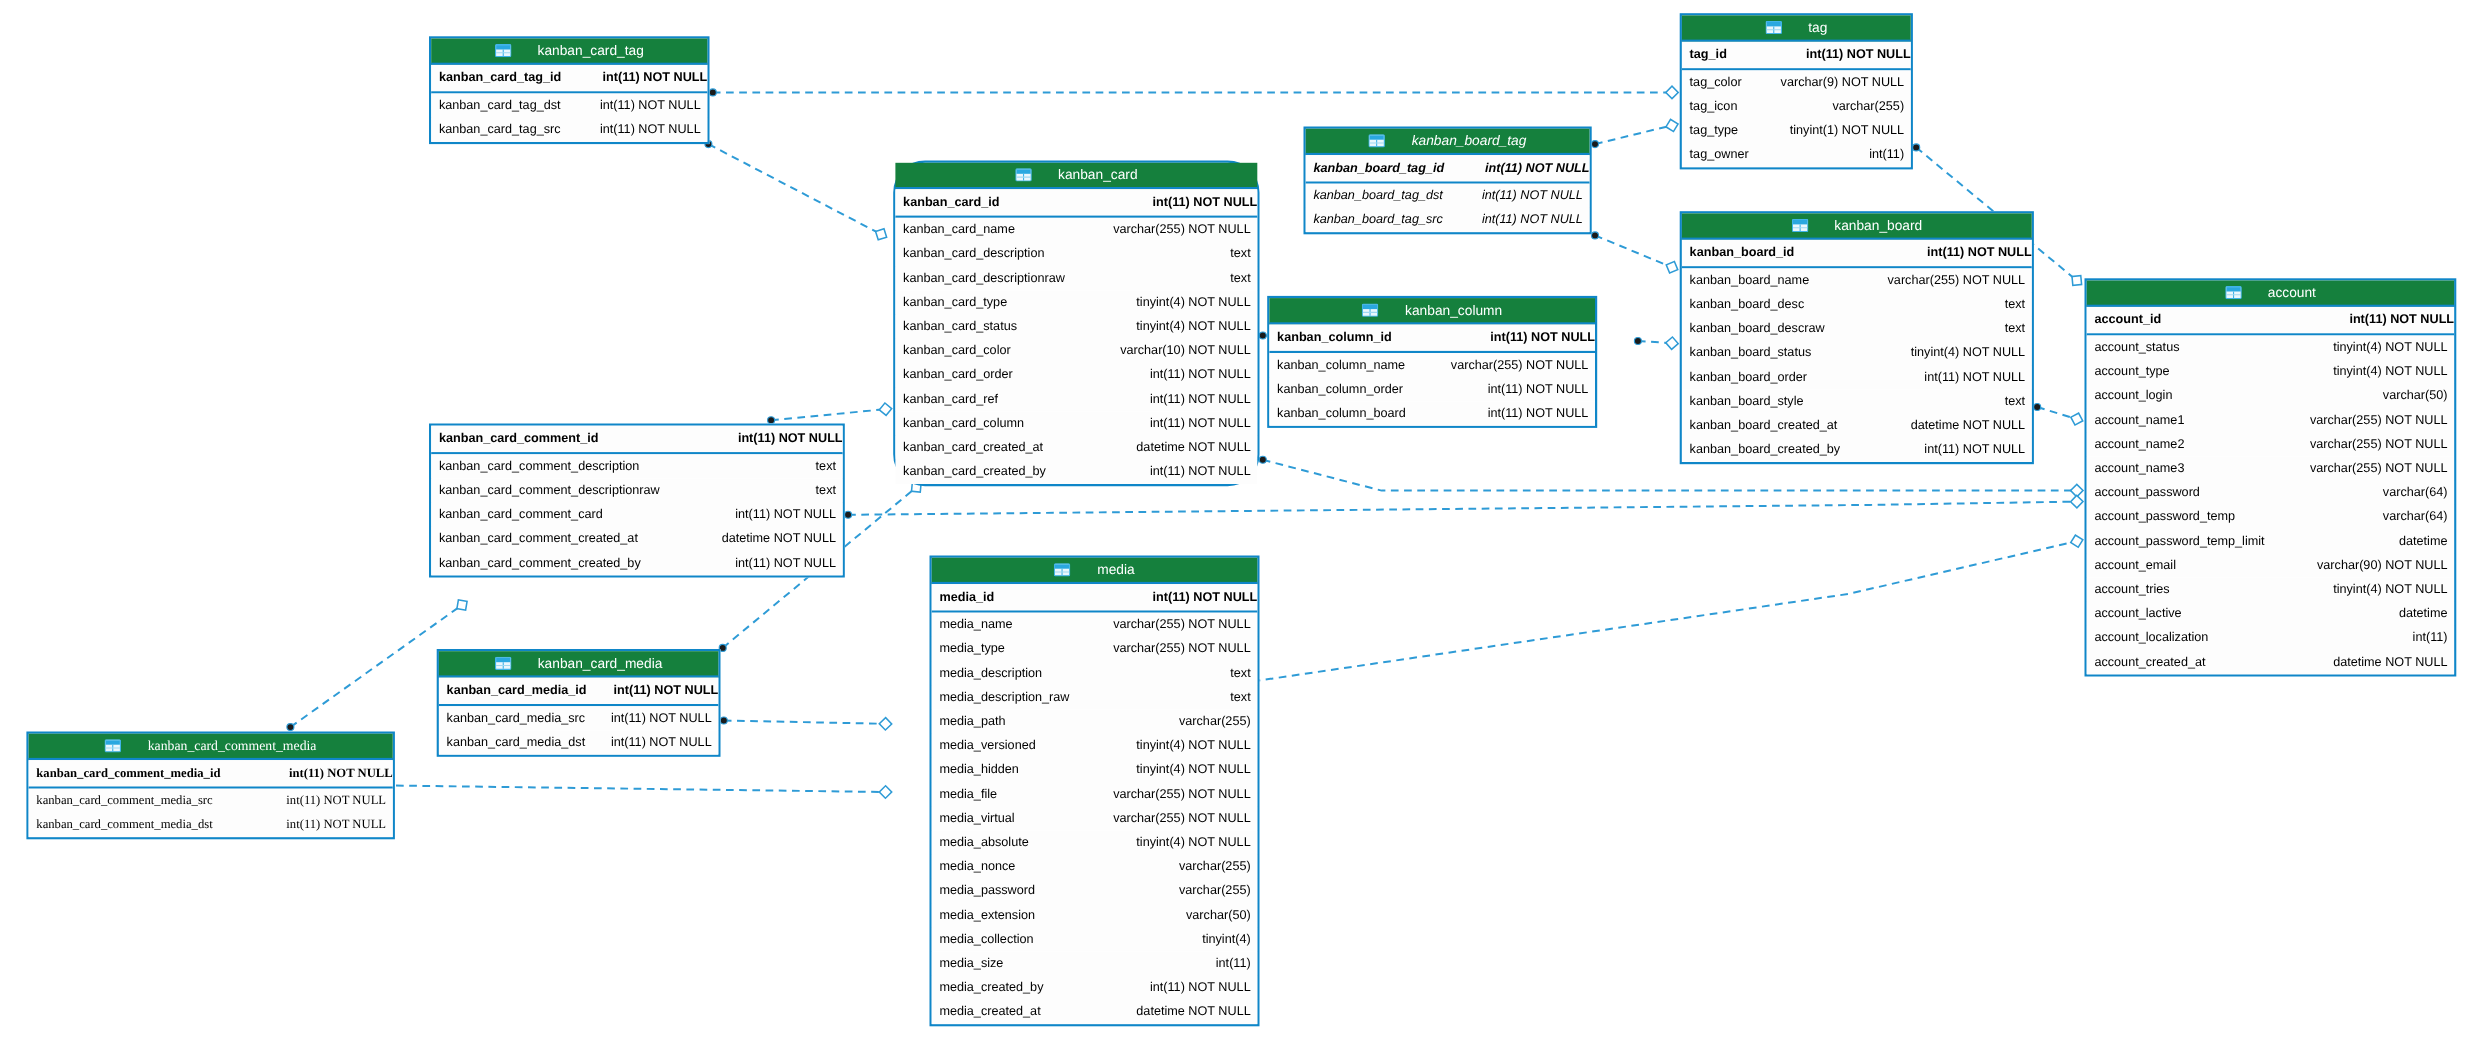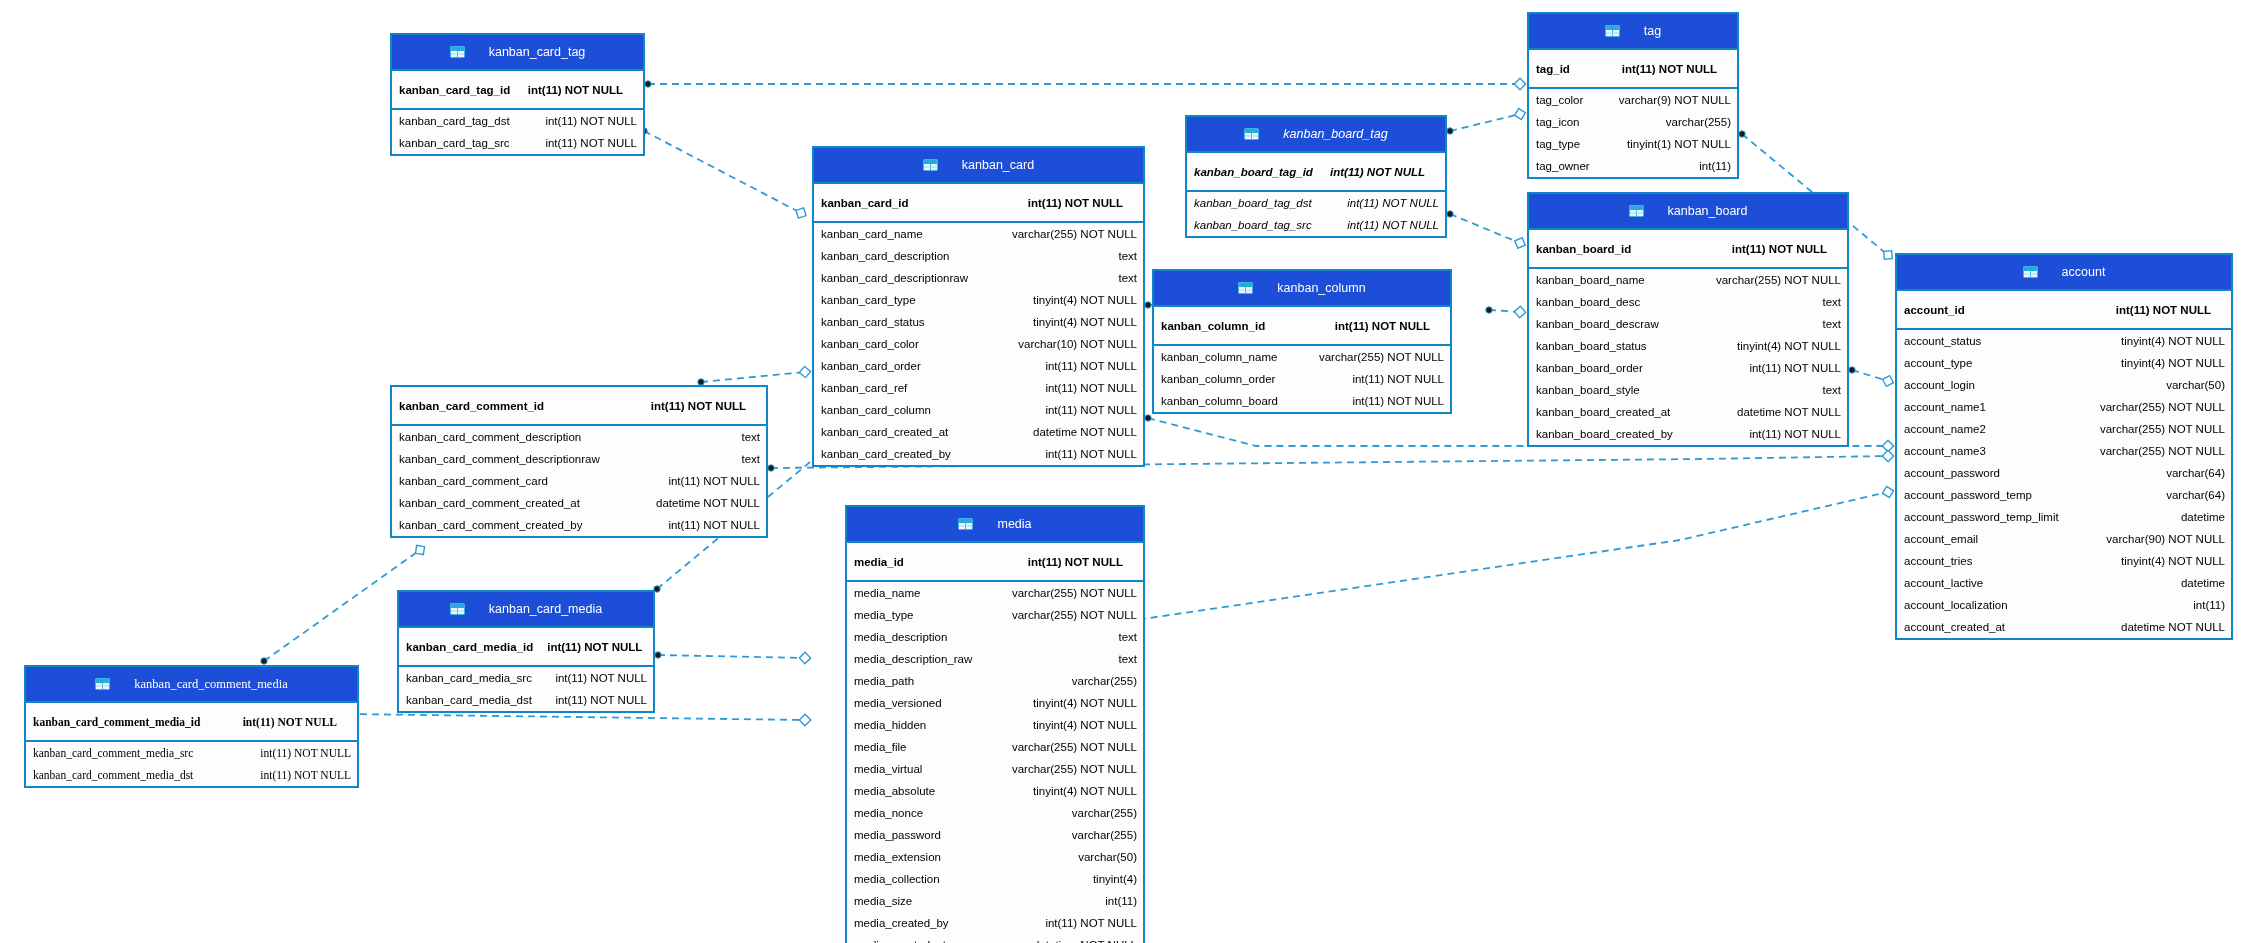--- a/index.html
+++ b/index.html
@@ -22,45 +22,45 @@
     height: 943px;
   }
   .er-table {
     position: absolute;
     background: #ffffff;
     border: 2px solid #0f86c8;
     box-sizing: border-box;
     box-shadow: 0 0 0 1px rgba(255,255,255,0.9) inset;
   }
   .er-header {
-    background: #1d4ed8;
+    background: #15803d;
     color: #ffffff;
-    height: 36px;
+    height: 24px;
     display: flex;
     align-items: center;
     justify-content: center;
     gap: 24px;
     font-size: 12.5px;
     border-bottom: 2px solid #0f86c8;
     box-sizing: border-box;
     white-space: nowrap;
     overflow: hidden;
   }
   .er-header .tbl-icon { display: inline-flex; flex: 0 0 auto; }
   .er-pk-row {
-    height: 39px;
+    height: 26px;
     display: flex;
     align-items: center;
     justify-content: space-between;
     font-size: 11.5px;
     font-weight: bold;
     color: #000000;
     border-bottom: 2px solid #0f86c8;
     box-sizing: border-box;
-    padding: 0 20px 0 7px;
+    padding: 0 0 0 7px;
     white-space: nowrap;
     background: #fdfdfd;
   }
   .er-row {
     height: 22px;
     display: flex;
     align-items: center;
     justify-content: space-between;
     font-size: 11.5px;
     color: #000000;
@@ -176,21 +176,21 @@
       </div>
       <div class="er-row">
         <span class="col-name">kanban_card_tag_dst</span>
         <span class="col-type">int(11) NOT NULL</span>
       </div>
       <div class="er-row">
         <span class="col-name">kanban_card_tag_src</span>
         <span class="col-type">int(11) NOT NULL</span>
       </div>
     </div>
-    <div class="er-table" style="left: 812px; top: 146px; width: 333px;">
+    <div class="er-table" style="left: 812px; top: 146px; width: 333px; border-radius: 29px;">
       <div class="er-header">
         <svg width="15" height="12" viewBox="0 0 15 12" class="tbl-icon">
           <rect x="0.5" y="0.5" width="14" height="11" rx="1" fill="#eaf7fd" stroke="#3fb3e8"></rect>
           <rect x="1" y="1" width="13" height="4" fill="#2aa8e0"></rect>
           <line x1="7.5" y1="5" x2="7.5" y2="11" stroke="#3fb3e8" stroke-width="1"></line>
           <line x1="1" y1="8" x2="14" y2="8" stroke="#9fd9f2" stroke-width="1"></line>
         </svg>
         <span>kanban_card</span>
       </div>
       <div class="er-pk-row">

